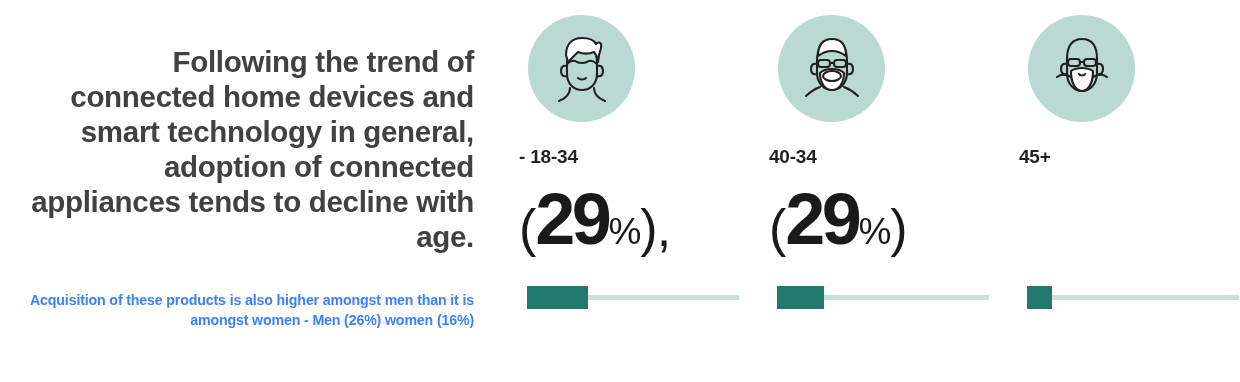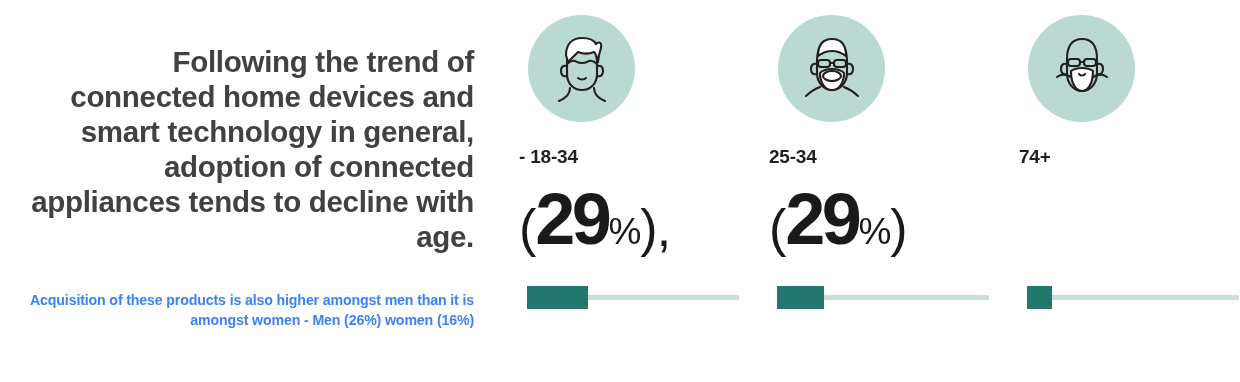--- a/index.html
+++ b/index.html
@@ -177,21 +177,21 @@
           <path d="M46 31 C50 30 52 32 52 36 C52 40 50 42 46 41"></path>
           <rect x="17" y="27" width="12" height="7" rx="3"></rect>
           <rect x="33" y="27" width="12" height="7" rx="3"></rect>
           <path d="M29 30 L33 30"></path>
           <path d="M19 40 C22 37 26 36 31 36 C36 36 40 37 43 40 C43 50 38 57 31 57 C24 57 19 50 19 40 Z" fill="#ffffff"></path>
           <ellipse cx="31" cy="43" rx="9" ry="5"></ellipse>
           <path d="M19 54 C14 56 9 59 5 63"></path>
           <path d="M43 54 C48 56 53 59 57 63"></path>
         </svg>
       </div>
-      <div class="age-label">25-34</div>
+      <div class="age-label">40-34</div>
       <div class="pct-line">
         <span class="paren">(</span><span class="pct-num">29</span><span class="pct-sign">%</span><span class="paren">)</span>
       </div>
       <div class="bar-track">
         <div class="bar-fill" style="width: 46.64px;"></div>
       </div>
     </div>
 
     <div class="stat-col c2">
       <div class="icon-circle">
@@ -201,20 +201,20 @@
           <path d="M46 31 C50 30 52 32 52 36 C52 40 50 42 46 41"></path>
           <rect x="17" y="26" width="12" height="7" rx="3"></rect>
           <rect x="33" y="26" width="12" height="7" rx="3"></rect>
           <path d="M29 29 L33 29"></path>
           <path d="M20 38 C23 36 27 35 31 35 C35 35 39 36 42 38 C42 51 37 58 31 58 C25 58 20 51 20 38 Z" fill="#ffffff"></path>
           <path d="M28 41 C29 43 33 43 34 41"></path>
           <path d="M20 44 C15 41 10 41 6 44"></path>
           <path d="M42 44 C47 41 52 41 56 44"></path>
         </svg>
       </div>
-      <div class="age-label">74+</div>
+      <div class="age-label">45+</div>
       <div class="bar-track">
         <div class="bar-fill" style="width: 25.44px;"></div>
       </div>
     </div>
 
   </div>
 </div>
 
 </body></html>

